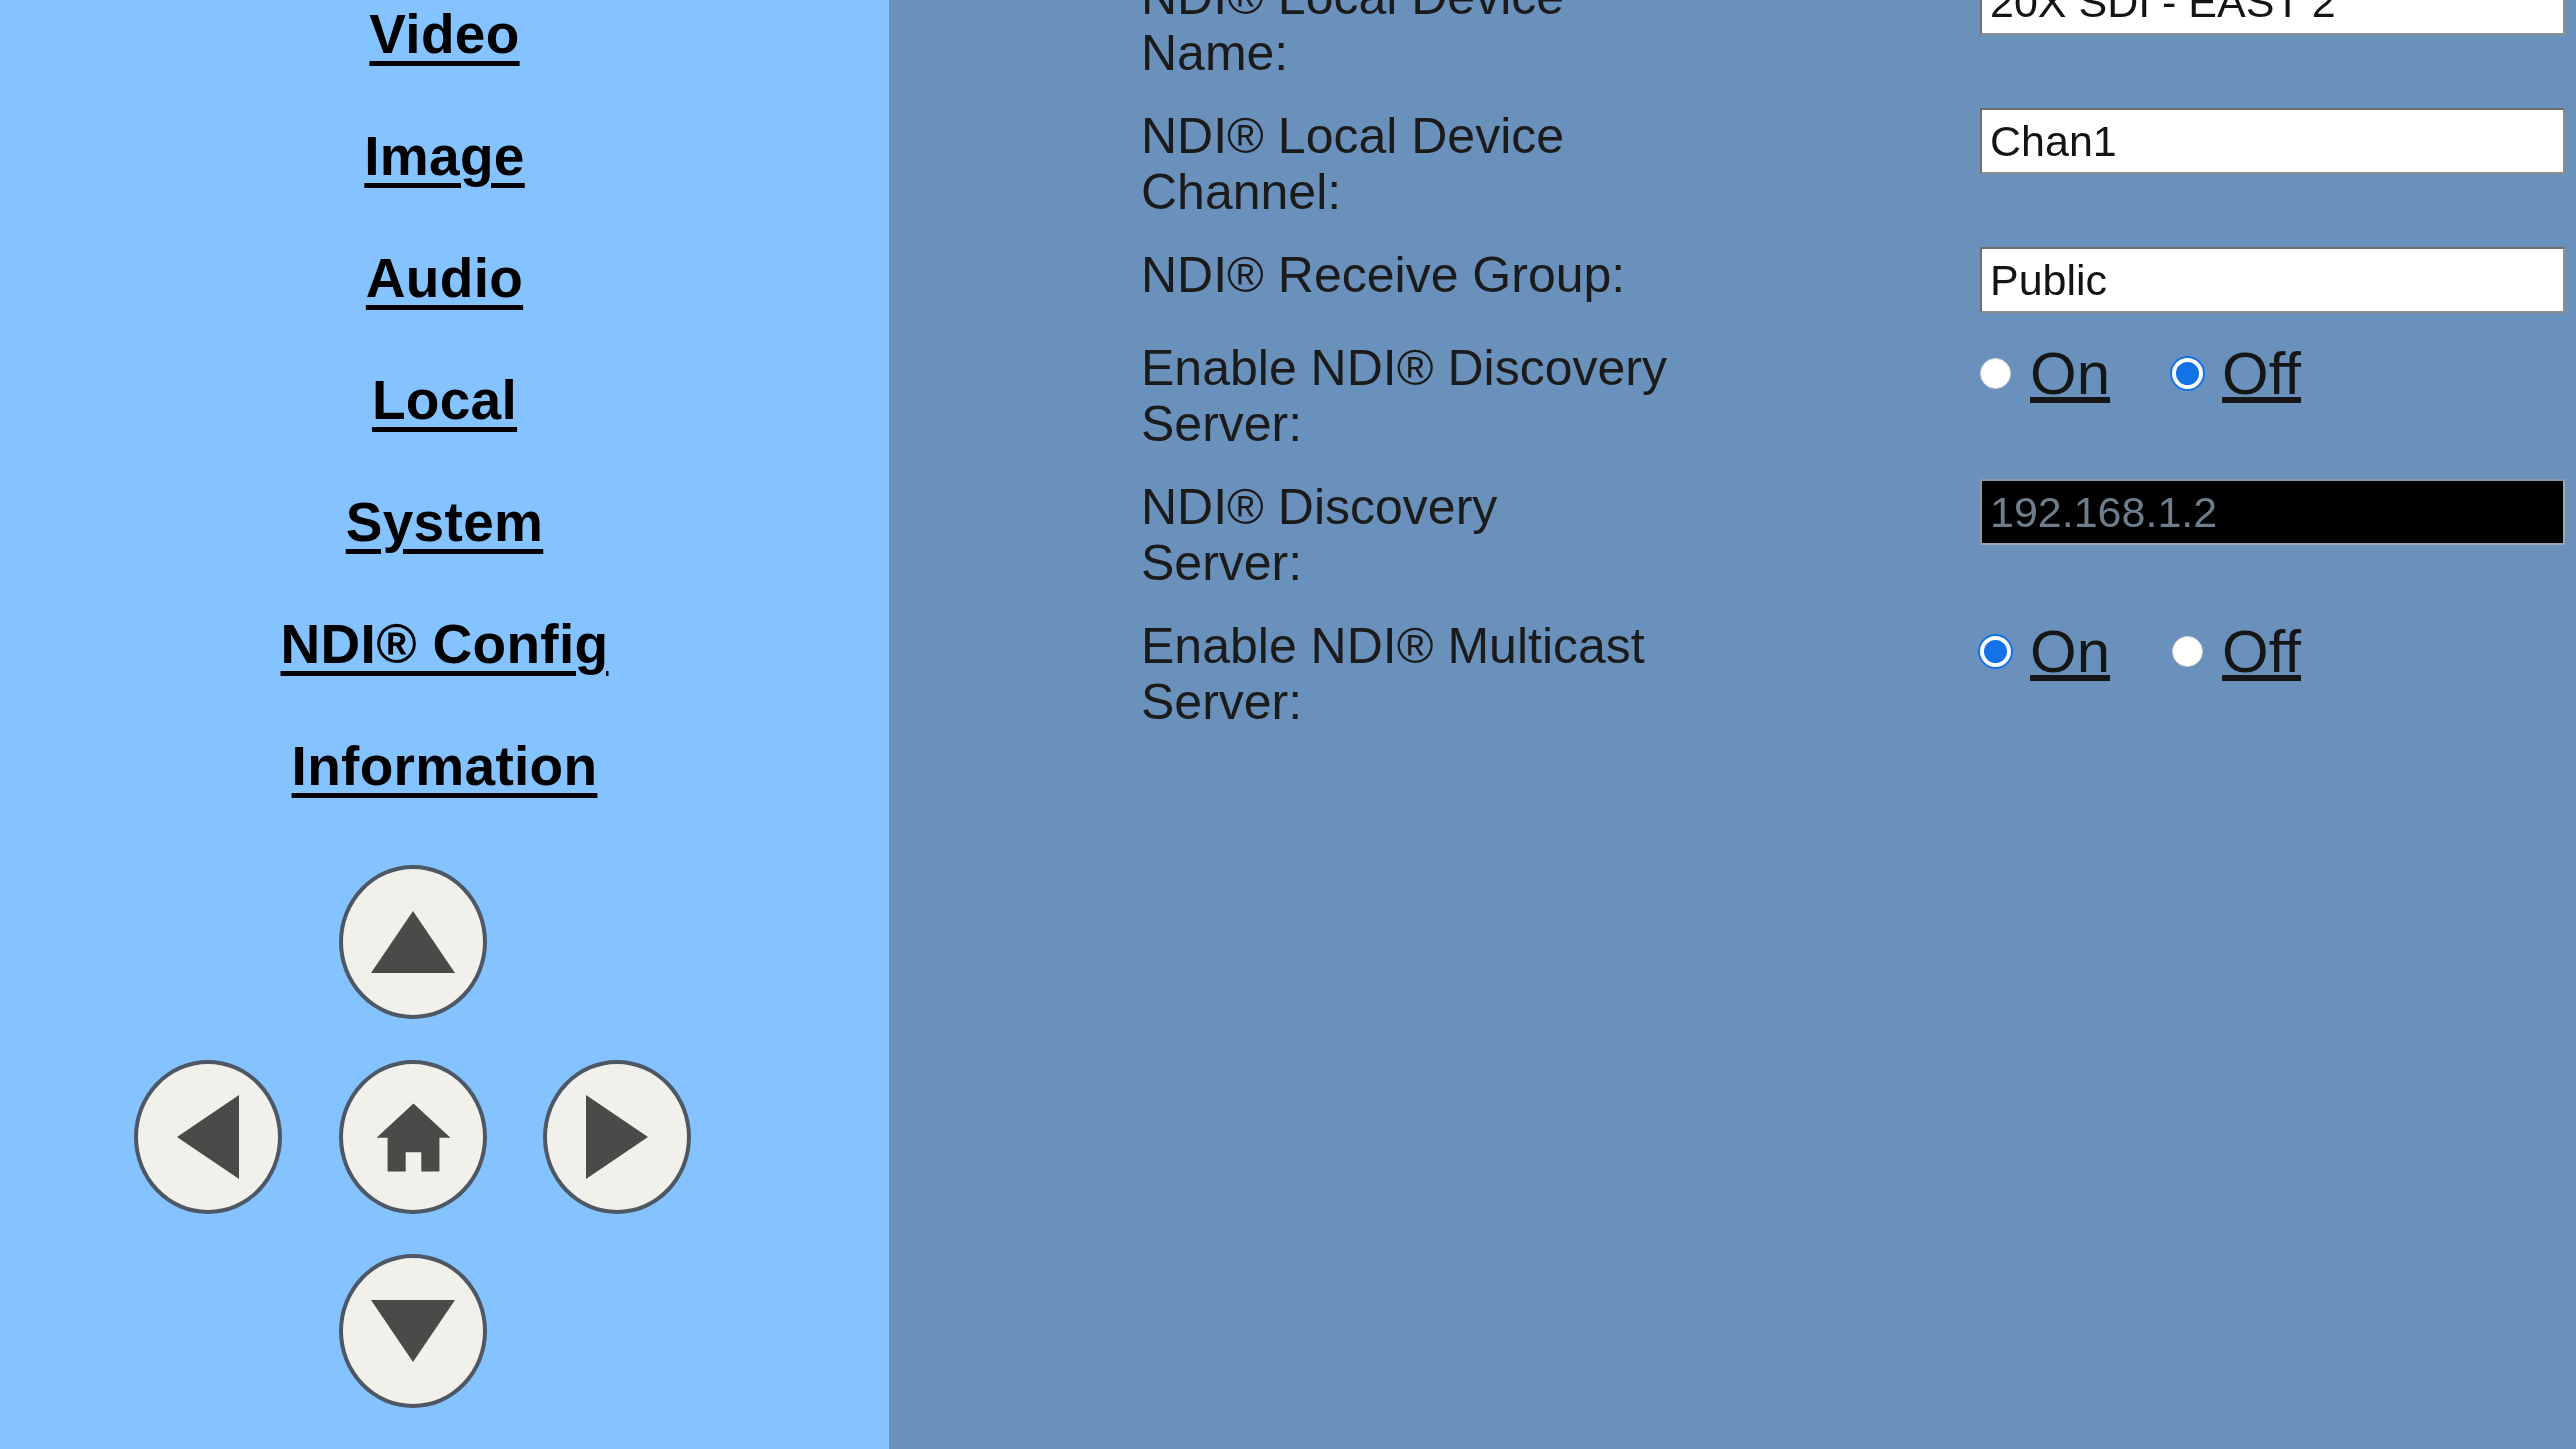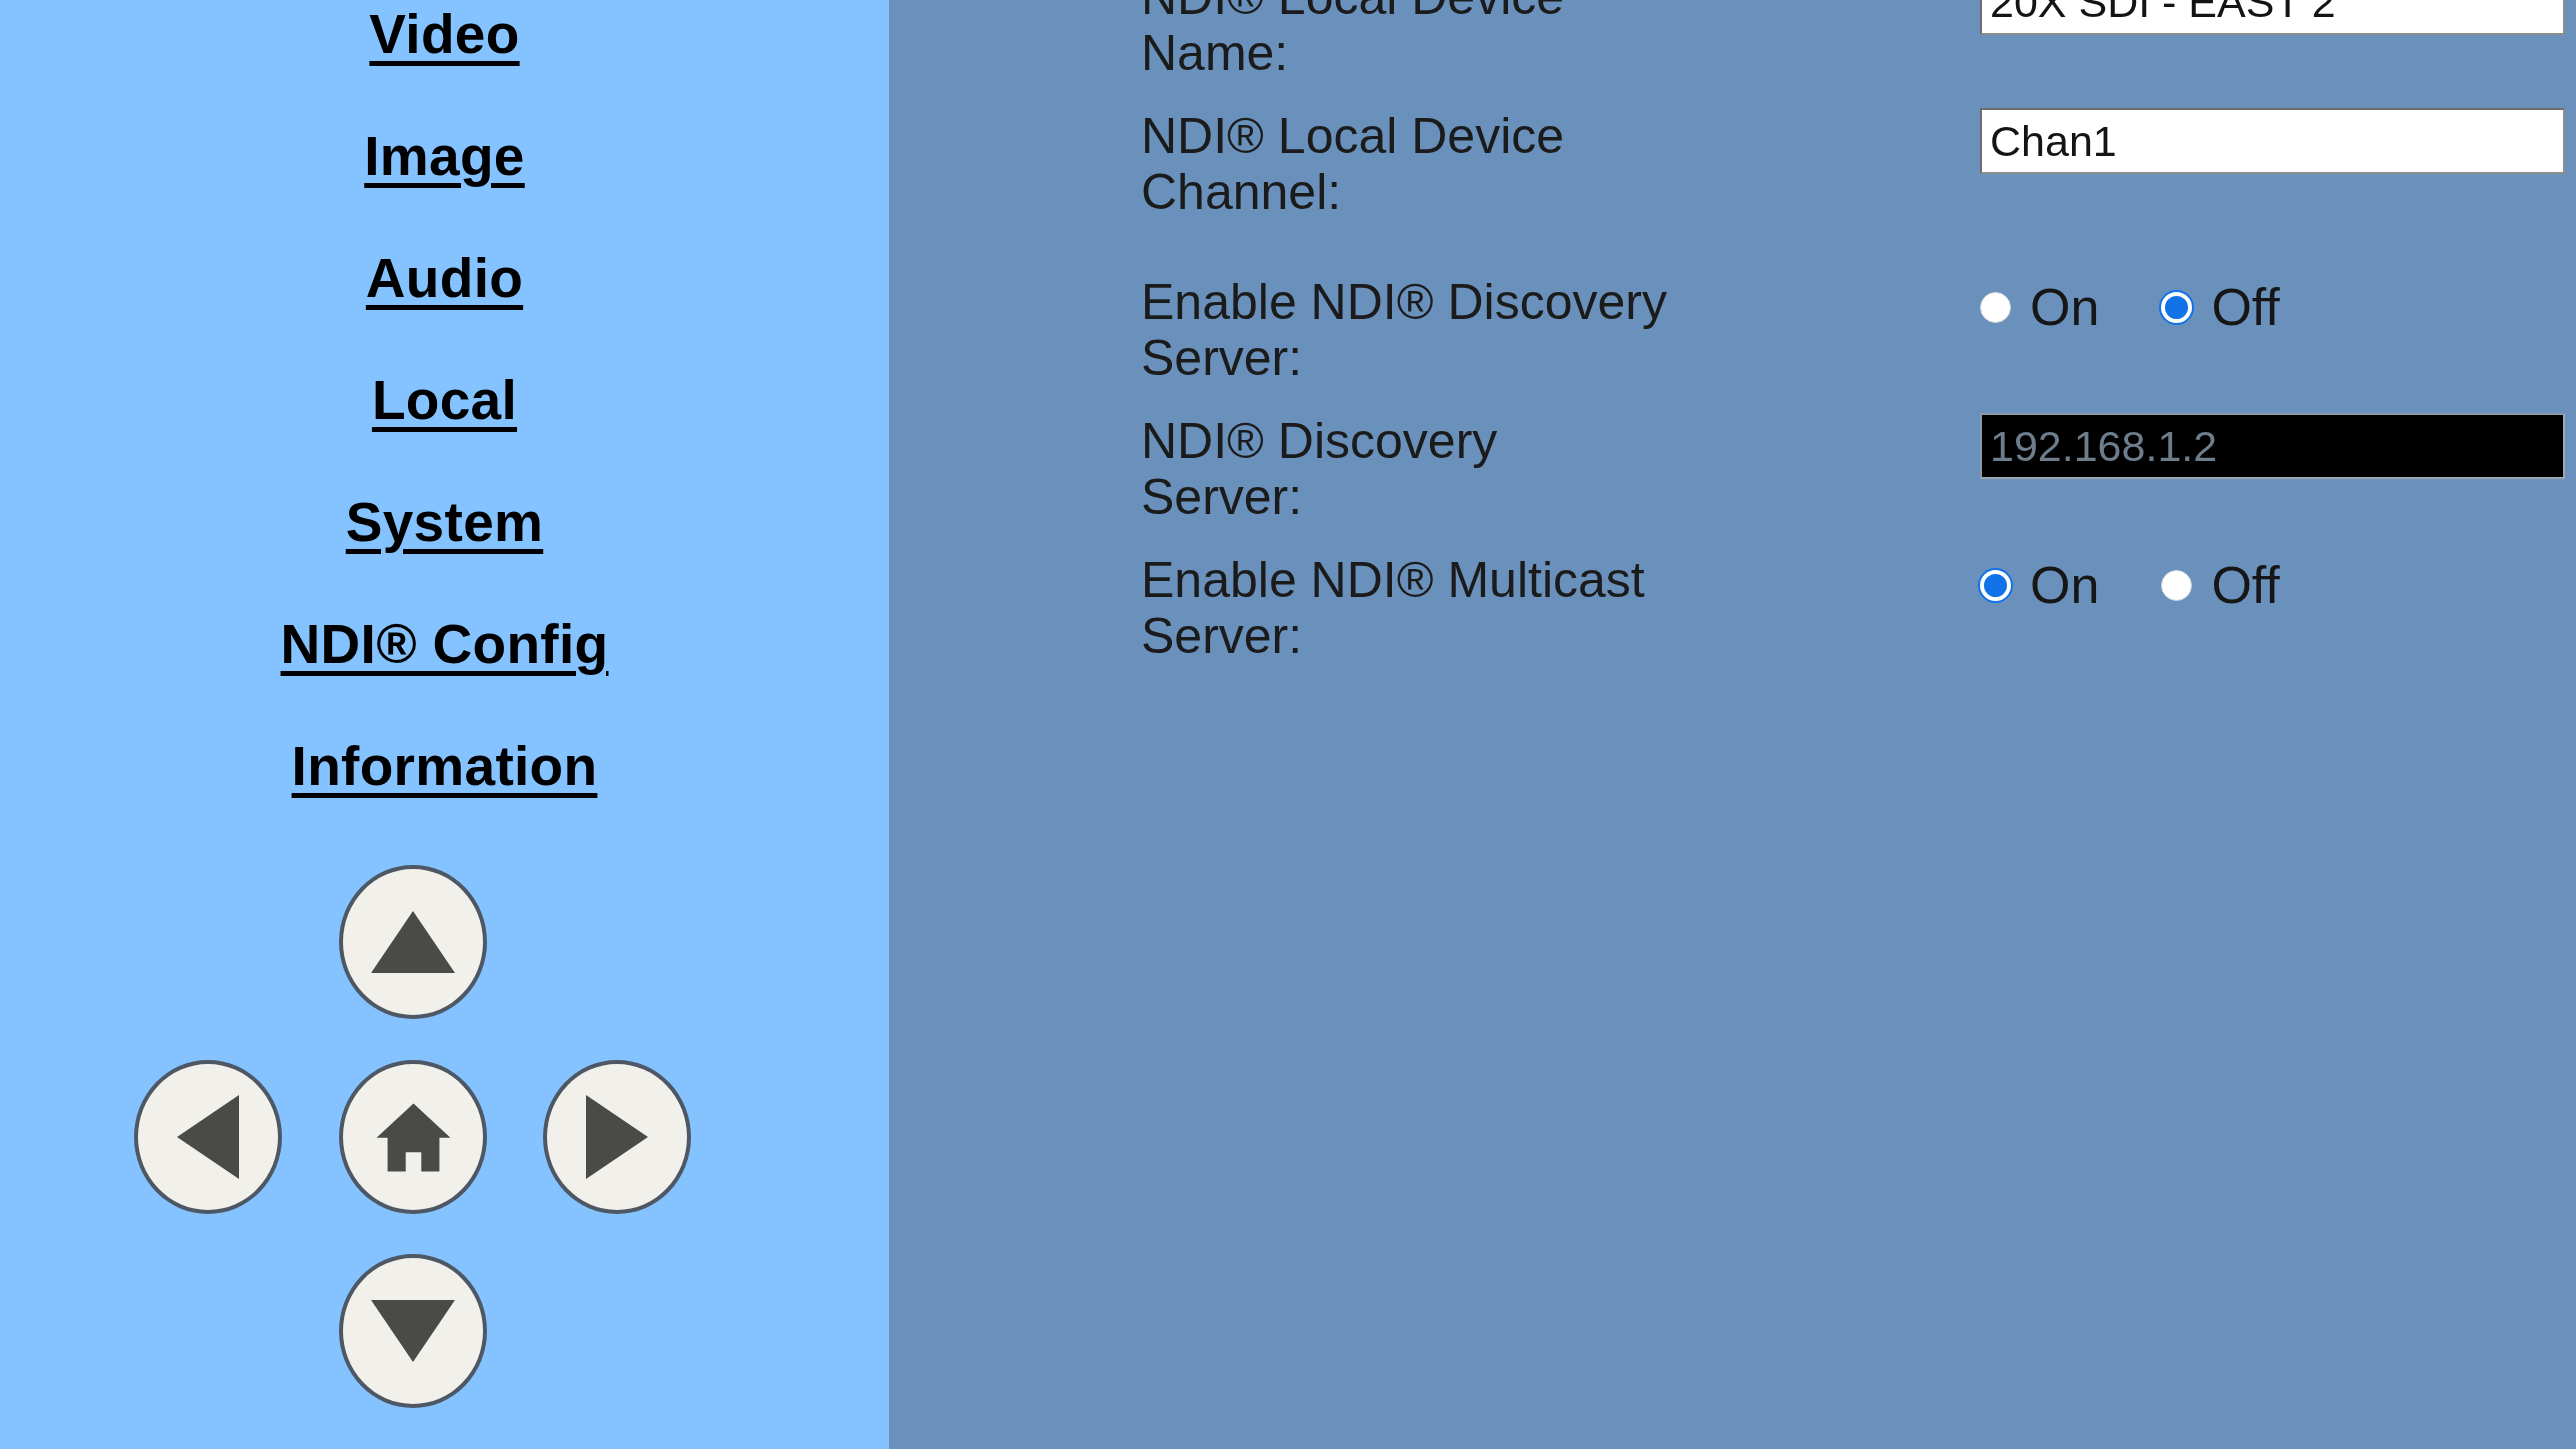--- a/index.html
+++ b/index.html
@@ -195,23 +195,24 @@
     cursor: pointer;
   }
   .radio-dot.checked {
     background: #1272e8;
     border: 4px solid #ffffff;
     box-shadow: 0 0 0 2px #1272e8;
   }
 
   .radio-label {
     color: #161616;
-    font-size: 52px;
+    font-size: 60px;
     margin-left: 19px;
     cursor: pointer;
+    text-decoration: underline;
   }
 
   .spacer-row td { height: 27px; }
 </style>
 </head>
 <body>
 
 <div id="app">
 
   <div id="sidebar">
@@ -291,20 +292,28 @@
 Channel:</div>
           </td>
           <td class="ctl-cell">
             <div class="text-input">Chan1</div>
           </td>
         </tr>
         <tr class="spacer-row">
             <td colspan="2"></td>
           </tr>
 
+        <tr>
+          <td class="lbl-cell">
+            <div class="field-label">NDI® Receive Group:</div>
+          </td>
+          <td class="ctl-cell">
+            <div class="text-input">Public</div>
+          </td>
+        </tr>
         <tr class="spacer-row">
             <td colspan="2"></td>
           </tr>
 
         <tr>
           <td class="lbl-cell">
             <div class="field-label">Enable NDI® Discovery
 Server:</div>
           </td>
           <td class="ctl-cell">

